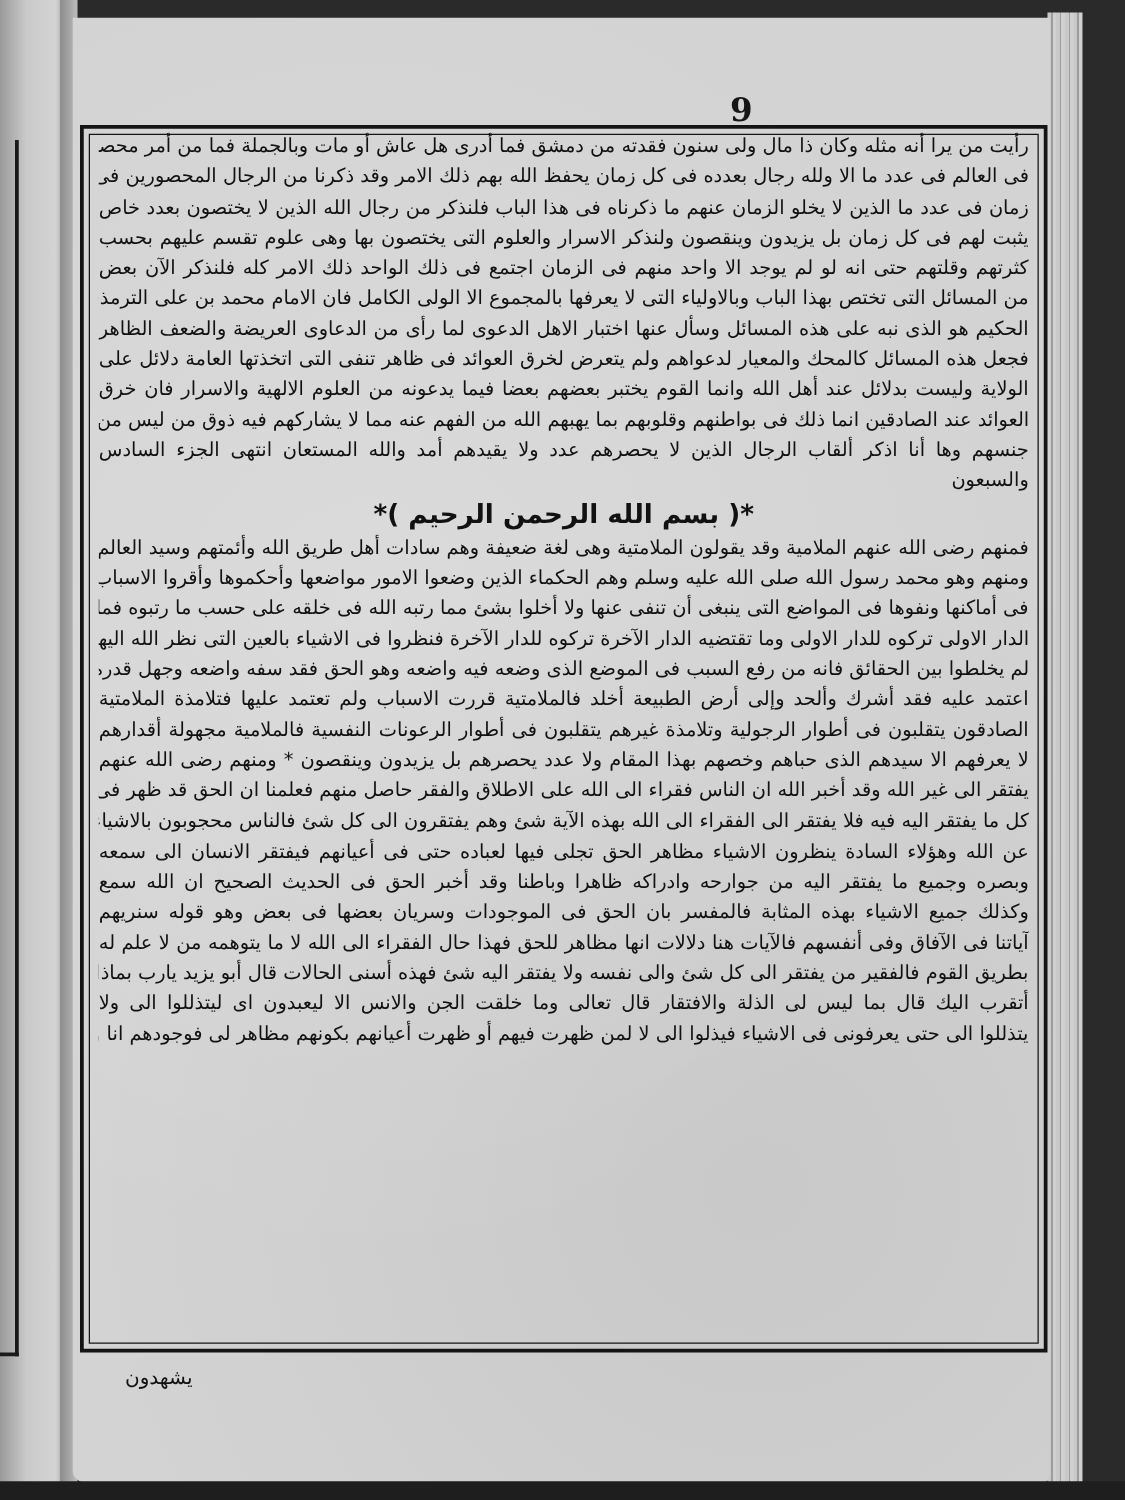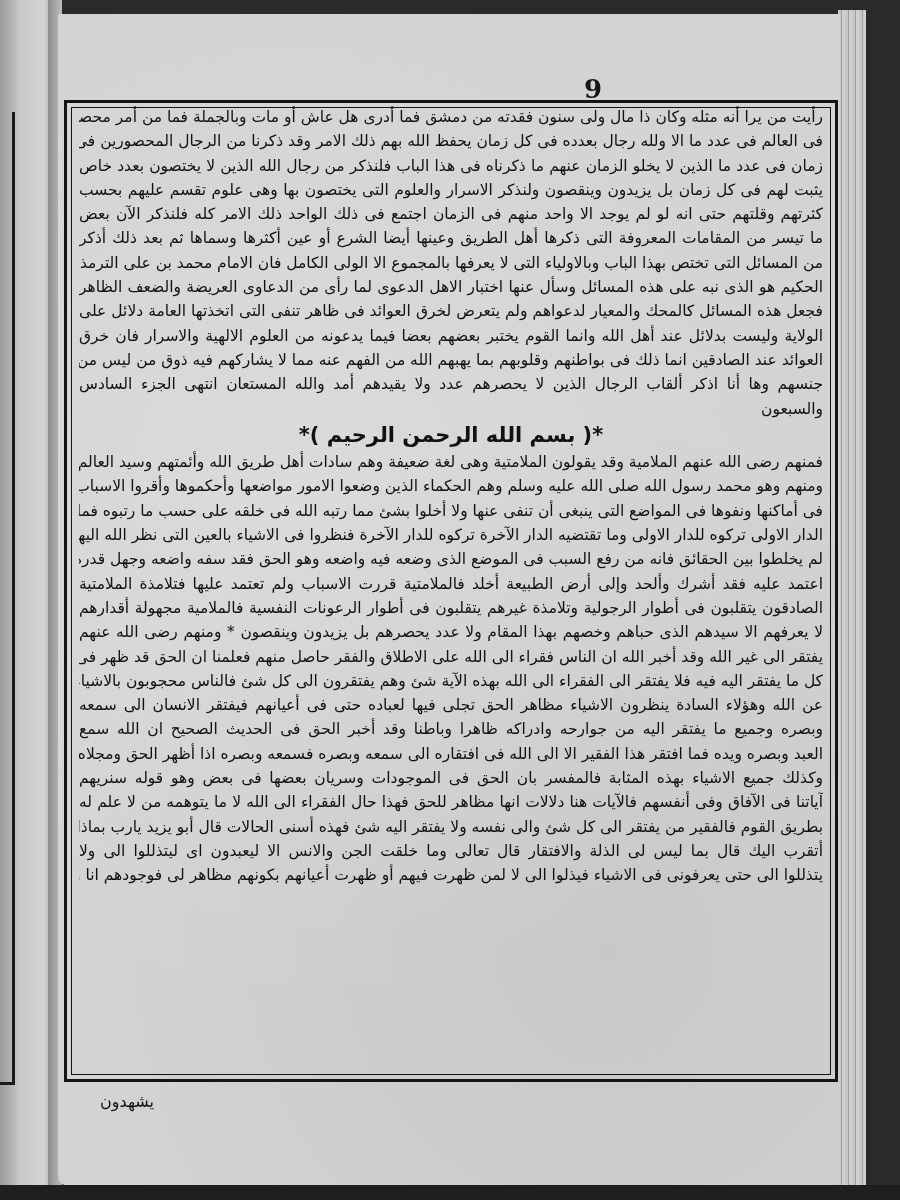--- a/index.html
+++ b/index.html
@@ -78,21 +78,20 @@
 <div class="page-number">9</div>
 
 <div class="frame">
   <div class="frame-inner"></div>
   <div class="text-block">
     <span class="line">رأيت من يرا أنه مثله وكان ذا مال ولى سنون فقدته من دمشق فما أدرى هل عاش أو مات وبالجملة فما من أمر محصور</span>
     <span class="line">فى العالم فى عدد ما الا ولله رجال بعدده فى كل زمان يحفظ الله بهم ذلك الامر وقد ذكرنا من الرجال المحصورين فى كل</span>
     <span class="line">زمان فى عدد ما الذين لا يخلو الزمان عنهم ما ذكرناه فى هذا الباب فلنذكر من رجال الله الذين لا يختصون بعدد خاص</span>
     <span class="line">يثبت لهم فى كل زمان بل يزيدون وينقصون ولنذكر الاسرار والعلوم التى يختصون بها وهى علوم تقسم عليهم بحسب</span>
     <span class="line">كثرتهم وقلتهم حتى انه لو لم يوجد الا واحد منهم فى الزمان اجتمع فى ذلك الواحد ذلك الامر كله فلنذكر الآن بعض</span>
-    <span class="line">ما تيسر من المقامات المعروفة التى ذكرها أهل الطريق وعينها أيضا الشرع أو عين أكثرها وسماها ثم بعد ذلك أذكر</span>
     <span class="line">من المسائل التى تختص بهذا الباب وبالاولياء التى لا يعرفها بالمجموع الا الولى الكامل فان الامام محمد بن على الترمذى</span>
     <span class="line">الحكيم هو الذى نبه على هذه المسائل وسأل عنها اختبار الاهل الدعوى لما رأى من الدعاوى العريضة والضعف الظاهر</span>
     <span class="line">فجعل هذه المسائل كالمحك والمعيار لدعواهم ولم يتعرض لخرق العوائد فى ظاهر تنفى التى اتخذتها العامة دلائل على</span>
     <span class="line">الولاية وليست بدلائل عند أهل الله وانما القوم يختبر بعضهم بعضا فيما يدعونه من العلوم الالهية والاسرار فان خرق</span>
     <span class="line">العوائد عند الصادقين انما ذلك فى بواطنهم وقلوبهم بما يهبهم الله من الفهم عنه مما لا يشاركهم فيه ذوق من ليس من</span>
     <span class="line">جنسهم وها أنا اذكر ألقاب الرجال الذين لا يحصرهم عدد ولا يقيدهم أمد والله المستعان انتهى الجزء السادس</span>
     <span class="line short">والسبعون</span>
 
     <span class="line heading">*( بسم الله الرحمن الرحيم )*</span>
 
@@ -101,21 +100,20 @@
     <span class="line">فى أماكنها ونفوها فى المواضع التى ينبغى أن تنفى عنها ولا أخلوا بشئ مما رتبه الله فى خلقه على حسب ما رتبوه فما تقتضيه</span>
     <span class="line">الدار الاولى تركوه للدار الاولى وما تقتضيه الدار الآخرة تركوه للدار الآخرة فنظروا فى الاشياء بالعين التى نظر الله اليها</span>
     <span class="line">لم يخلطوا بين الحقائق فانه من رفع السبب فى الموضع الذى وضعه فيه واضعه وهو الحق فقد سفه واضعه وجهل قدره ومن</span>
     <span class="line">اعتمد عليه فقد أشرك وألحد وإلى أرض الطبيعة أخلد فالملامتية قررت الاسباب ولم تعتمد عليها فتلامذة الملامتية</span>
     <span class="line">الصادقون يتقلبون فى أطوار الرجولية وتلامذة غيرهم يتقلبون فى أطوار الرعونات النفسية فالملامية مجهولة أقدارهم</span>
     <span class="line">لا يعرفهم الا سيدهم الذى حباهم وخصهم بهذا المقام ولا عدد يحصرهم بل يزيدون وينقصون * ومنهم رضى الله عنهم</span>
     <span class="line">يفتقر الى غير الله وقد أخبر الله ان الناس فقراء الى الله على الاطلاق والفقر حاصل منهم فعلمنا ان الحق قد ظهر فى صورة</span>
     <span class="line">كل ما يفتقر اليه فيه فلا يفتقر الى الفقراء الى الله بهذه الآية شئ وهم يفتقرون الى كل شئ فالناس محجوبون بالاشياء</span>
     <span class="line">عن الله وهؤلاء السادة ينظرون الاشياء مظاهر الحق تجلى فيها لعباده حتى فى أعيانهم فيفتقر الانسان الى سمعه</span>
     <span class="line">وبصره وجميع ما يفتقر اليه من جوارحه وادراكه ظاهرا وباطنا وقد أخبر الحق فى الحديث الصحيح ان الله سمع</span>
-    <span class="line">العبد وبصره ويده فما افتقر هذا الفقير الا الى الله فى افتقاره الى سمعه وبصره فسمعه وبصره اذا أظهر الحق ومجلاه</span>
     <span class="line">وكذلك جميع الاشياء بهذه المثابة فالمفسر بان الحق فى الموجودات وسريان بعضها فى بعض وهو قوله سنريهم</span>
     <span class="line">آياتنا فى الآفاق وفى أنفسهم فالآيات هنا دلالات انها مظاهر للحق فهذا حال الفقراء الى الله لا ما يتوهمه من لا علم له</span>
     <span class="line">بطريق القوم فالفقير من يفتقر الى كل شئ والى نفسه ولا يفتقر اليه شئ فهذه أسنى الحالات قال أبو يزيد يارب بماذا</span>
     <span class="line">أتقرب اليك قال بما ليس لى الذلة والافتقار قال تعالى وما خلقت الجن والانس الا ليعبدون اى ليتذللوا الى ولا</span>
     <span class="line">يتذللوا الى حتى يعرفونى فى الاشياء فيذلوا الى لا لمن ظهرت فيهم أو ظهرت أعيانهم بكونهم مظاهر لى فوجودهم انا وما</span>
   </div>
 </div>
 
 <div class="catchword">يشهدون</div>
 <div class="shadow-bottom"></div>

